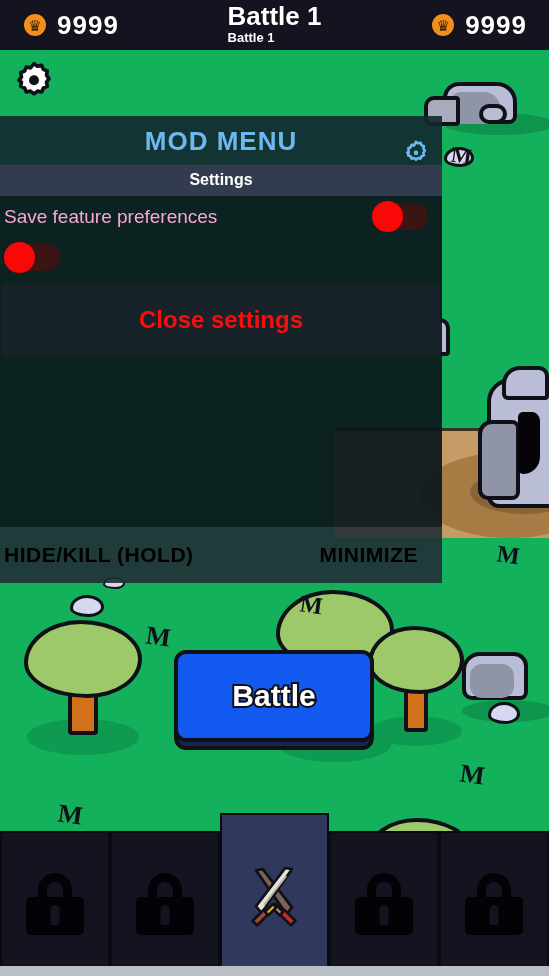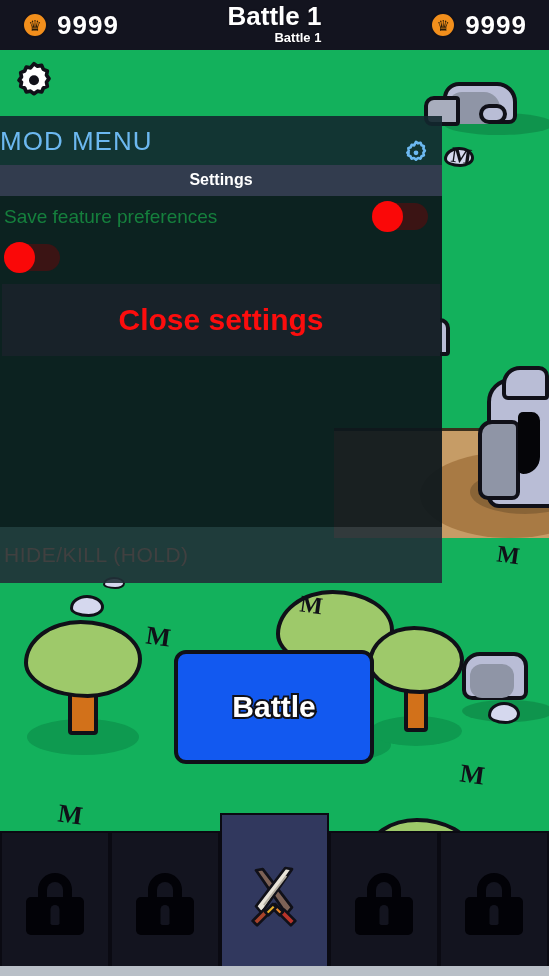--- a/index.html
+++ b/index.html
@@ -43,21 +43,21 @@
     background:#f28f1c; border:2px solid #12121c;
     display:flex; align-items:center; justify-content:center;
     font-size:15px; line-height:1; color:#2a1c08;
   }
   .coin-count {
     font-size:26px; font-weight:bold; color:#fff;
     letter-spacing:1px;
     -webkit-text-stroke:2px #12121c;
     paint-order: stroke fill;
   }
-  #title-block { text-align:right; margin-top:-2px; }
+  #title-block { text-align:left; margin-top:-2px; }
   #battle-title {
     font-size:26px; font-weight:bold; color:#fff; line-height:1.05;
     -webkit-text-stroke:3px #12121c; paint-order: stroke fill;
   }
   #battle-sub {
     font-size:13px; font-weight:bold; color:#fff; line-height:1.1;
     -webkit-text-stroke:2px #12121c; paint-order: stroke fill;
   }
 
   
@@ -109,21 +109,21 @@
 
   
   #battle-btn {
     position:absolute; left:174px; top:650px; width:200px; height:100px;
   }
   #battle-btn .shadow {
     position:absolute; inset:0; top:8px;
     background:#15264f; border:4px solid #101018; border-radius:12px;
   }
   #battle-btn .face {
-    position:absolute; left:0; top:0; width:200px; height:114px;
+    position:absolute; left:0; top:0; width:200px; height:92px;
     background:#1259f0; border:4px solid #101018; border-radius:12px;
     display:flex; align-items:center; justify-content:center;
   }
   #battle-btn .label {
     font-size:30px; font-weight:bold; color:#fff;
     -webkit-text-stroke:4px #101018; paint-order: stroke fill;
   }
 
   
   #bottom-nav {
@@ -165,21 +165,21 @@
     position:absolute; left:0; top:116px; width:442px; height:467px;
     z-index:20;
     display:flex; flex-direction:column;
     font-family:"Liberation Sans", sans-serif;
   }
   #menu-header {
     background:rgba(19,40,47,0.90);
     padding:10px 0 8px 0; position:relative;
   }
   #menu-title {
-    text-align:left; font-size:26px; font-weight:normal;
+    text-align:center; font-size:26px; font-weight:bold;
     color:#6cb8f0; letter-spacing:1px;
   }
   #menu-credit {
     text-align:center; font-size:13px; font-weight:bold;
     color:#14e84a; margin-top:6px;
   }
   #menu-gear {
     position:absolute; right:12px; top:22px;
     width:28px; height:28px;
     display:flex; align-items:center; justify-content:center;
@@ -190,44 +190,44 @@
     padding:6px 0 7px 0;
   }
   #menu-body {
     flex:1; background:rgba(12,23,28,0.93);
     overflow:hidden; position:relative;
   }
   .setting-row {
     display:flex; align-items:center; justify-content:space-between;
     padding:0 14px 0 4px; height:41px;
   }
-  .setting-label { font-size:19px; color:#15803d; }
+  .setting-label { font-size:19px; color:#f9a8d4; }
   .toggle {
     width:56px; height:27px; border-radius:14px;
     background:#3b1414; position:relative;
   }
   .toggle .knob {
     position:absolute; left:0; top:-2px;
     width:31px; height:31px; border-radius:50%;
     background:#fa0808;
   }
   #close-settings {
     background:#182229; margin:6px 2px 0 2px;
     height:72px; display:flex; align-items:center; justify-content:center;
   }
   #close-settings .label {
-    font-size:30px; font-weight:bold; color:#fc0d0d;
+    font-size:24px; font-weight:bold; color:#fc0d0d;
   }
   #menu-footer {
     background:rgba(33,48,55,0.90);
     height:56px; display:flex; align-items:center;
     justify-content:space-between; padding:0 24px 0 4px;
   }
   .footer-btn {
-    font-size:21px; color:#404040; letter-spacing:0.5px;
+    font-size:21px; color:#000000; letter-spacing:0.5px;font-weight:bold;
   }
 </style>
 </head>
 <body>
 
 <div id="screen">
 
   <div id="game-layer">
 
     <div class="grass" id="grass-main"></div>
@@ -394,16 +394,17 @@
         </span>
       </div>
 
       <div id="close-settings">
         <span class="label">Close settings</span>
       </div>
     </div>
 
     <div id="menu-footer">
       <span class="footer-btn">HIDE/KILL (HOLD)</span>
+      <span class="footer-btn">MINIMIZE</span>
     </div>
   </div>
 
 </div>
 
 </body></html>

